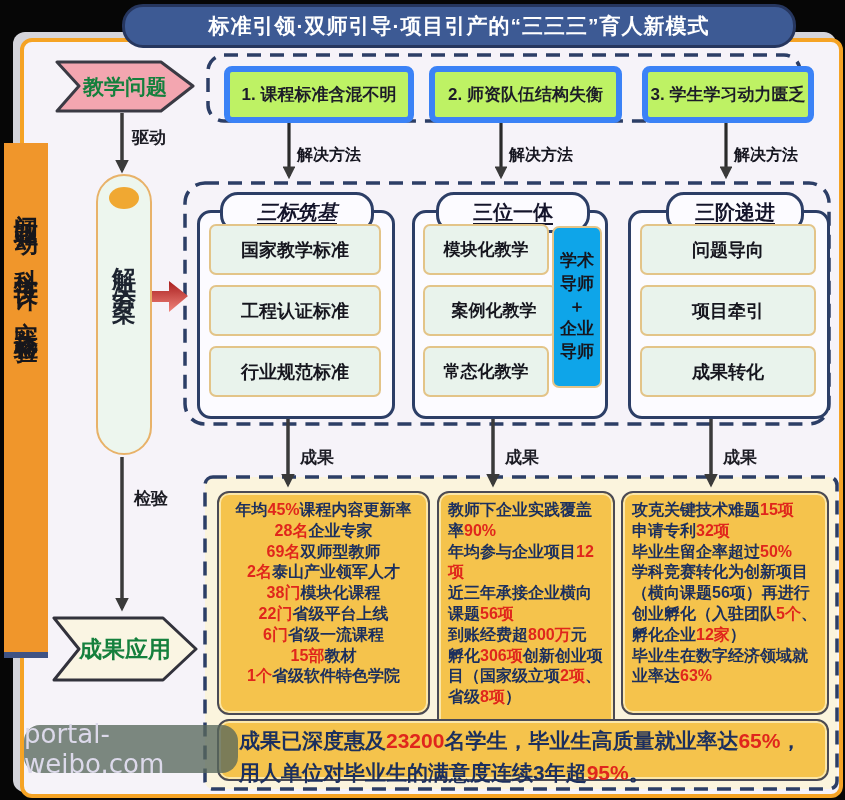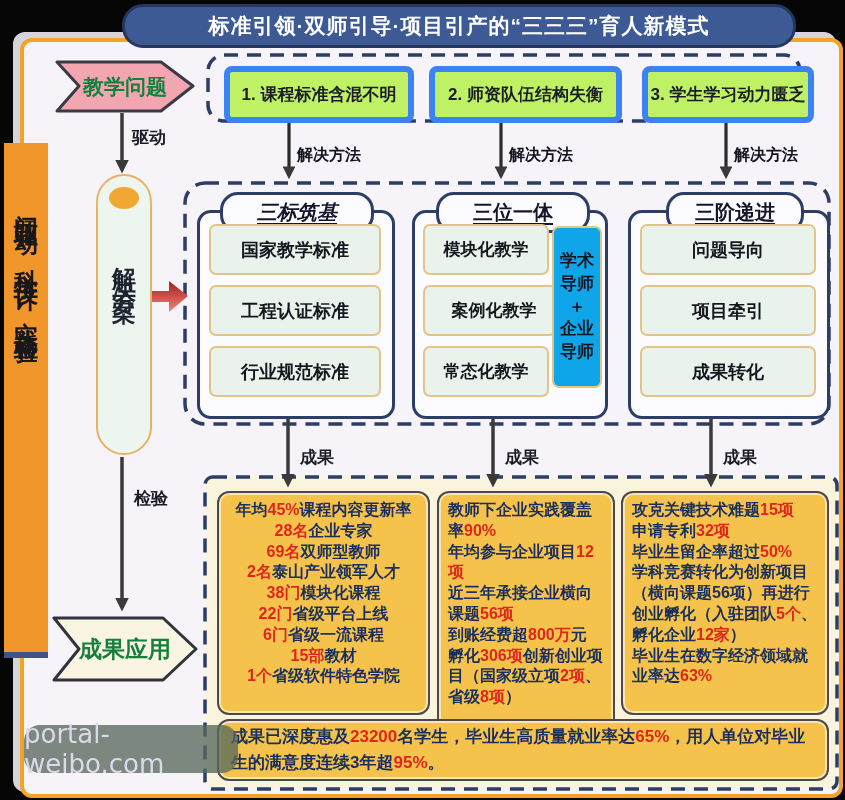--- a/index.html
+++ b/index.html
@@ -44,21 +44,21 @@
   .mint-box.small{font-size:17px;}
   .mentor{z-index:4;background:#0ea5e9;border:2px solid #e3c488;border-radius:7px;display:flex;
         align-items:center;justify-content:center;font-size:17px;font-weight:bold;color:#16161e;
         white-space:pre-line;text-align:center;line-height:1.35;}
 
   .rbox{background:#f5c34c;border:2px solid #4a4a55;box-shadow:inset 0 0 0 2px #fbe7a9;border-radius:12px;
         z-index:4;box-sizing:border-box;padding:7px 9px;color:#1b2f5e;font-weight:bold;font-size:16px;
         line-height:1.3;}
   .rbox .rline{min-height:20px;}
   .hl{color:#e0261c;}
-  .summary{display:flex;align-items:flex-end;font-size:17px;line-height:1.5;padding:4px 12px;}
+  .summary{display:flex;align-items:flex-start;font-size:21px;line-height:1.5;padding:4px 20px;}
 
   .watermark{left:24px;top:725px;width:214px;height:48px;background:rgba(88,104,92,0.78);border-radius:16px;
         z-index:10;display:flex;align-items:center;justify-content:center;color:#dcd9ea;font-size:26px;
         font-family:"DejaVu Sans",sans-serif;}
 
   svg.overlay{position:absolute;left:0;top:0;z-index:2;}
   svg.topshape{position:absolute;z-index:5;}
 </style>
 </head>
 <body>

